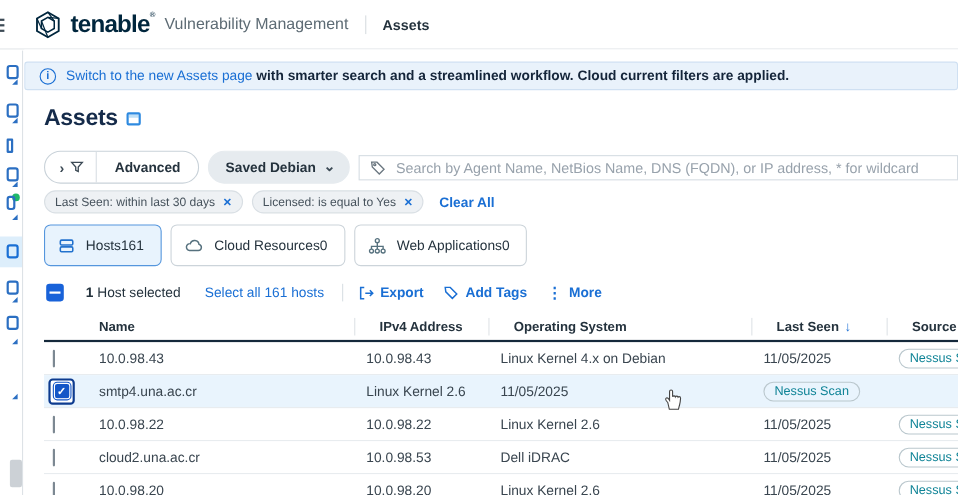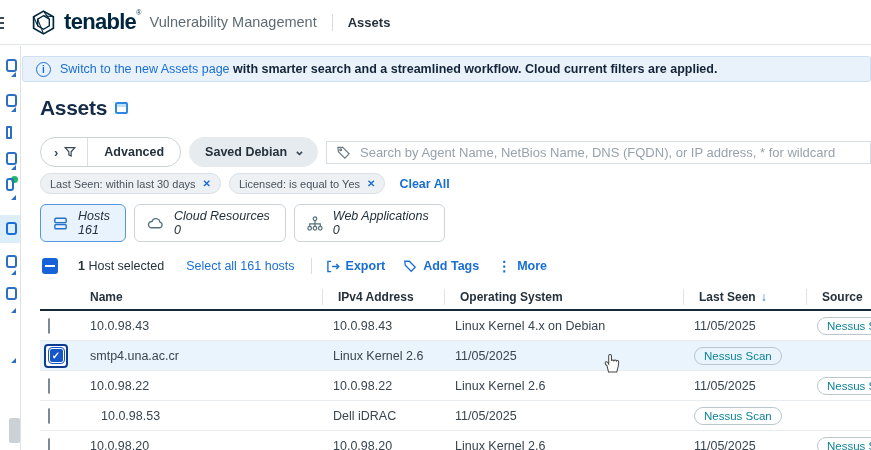--- a/index.html
+++ b/index.html
@@ -64,42 +64,42 @@
   .chips-row { margin:6px 0 0 18px; height:21px; display:flex; align-items:center; gap:8px; }
   .chip { height:21px; border:1px solid #d9dfe4; border-radius:11px; background:#eef1f4;
     display:flex; align-items:center; padding:0 9px; font-size:11px; color:#46525c; gap:7px; }
   .chip-close { color:#1a6fd4; font-size:10px; font-weight:700; cursor:default; }
   .clear-all { margin-left:6px; font-size:12.5px; font-weight:600; color:#1a6fd4; text-decoration:none; }
 
   .tabs-row { margin:10px 0 0 18px; height:38px; display:flex; gap:8px; }
   .tab { height:38px; border:1px solid #ccd4da; border-radius:6px; background:#fff;
     display:flex; align-items:center; gap:9px; padding:0 15px 0 11px; cursor:default; }
   .tab.selected { background:#e8f3fd; border-color:#5596dd; }
-  .tab-texts { display:flex; flex-direction:column; line-height:14px;font-style:italic; }
+  .tab-texts { display:flex; flex-direction:row; line-height:14px; }
   .tab-label { font-size:12.5px; color:#24323d; }
   .tab-count { font-size:12.5px; color:#24323d; }
   .tab svg { flex:0 0 auto; }
 
   .selection-bar { margin:11px 0 0 18px; height:26px; display:flex; align-items:center; font-size:12.5px; }
   .cb-indeterminate { width:16px; height:16px; background:#1862d9; border-radius:3px; margin-left:2px;
     position:relative; }
   .cb-indeterminate::after { content:""; position:absolute; left:3px; right:3px; top:7px; height:2px; background:#fff; }
   .sel-text { margin-left:20px; color:#24323d; }
   .sel-text b { font-weight:700; }
   .sel-link { margin-left:22px; color:#1a6fd4; text-decoration:none; }
   .sel-divider { width:1px; height:16px; background:#d9dfe4; margin:0 14px 0 16px; }
   .action { display:flex; align-items:center; gap:6px; color:#1a6fd4; font-weight:700;
     text-decoration:none; margin-right:18px; }
   .kebab { font-size:14px; font-weight:700; letter-spacing:0; }
 
   
   .table { margin:6px 0 0 18px; width:860px; }
   .tgrid { display:grid; grid-template-columns:50px 232px 122px 239px 123px 1fr; align-items:center; }
   .thead { height:26px; border-bottom:2px solid #15293b; font-size:12px; font-weight:700; color:#24323d; }
-  .th { padding-left:15px; display:flex; align-items:center; gap:5px; height:16px; }
+  .th { padding-left:22px; display:flex; align-items:center; gap:5px; height:16px; }
   .th.first { padding-left:0; border-left:none; }
   .th.sep { border-left:1px solid #dfe3e7; }
   .sort-arrow { color:#1a6fd4; font-size:12px; font-weight:700; }
   .trow { height:30px; border-bottom:1px solid #e8ecef; font-size:12.5px; color:#39454f; }
   .trow.selected { background:#e9f4fd; }
   .td { padding-left:11px; white-space:nowrap; overflow:visible; }
   .td.cbcell { padding-left:8px; }
   .cb { width:14px; height:14px; border:1.5px solid #7c8892; border-radius:2px; background:#fff; }
   .cb-checked-wrap { width:24px; height:24px; border:2px solid #0d3b8f; border-radius:4px;
     display:flex; align-items:center; justify-content:center; background:#fff; }
@@ -305,20 +305,21 @@
     <span class="td cbcell"><span class="cb"></span></span>
     <span class="td" style="padding-left:0">10.0.98.22</span>
     <span class="td">10.0.98.22</span>
     <span class="td">Linux Kernel 2.6</span>
     <span class="td">11/05/2025</span>
     <span class="td"><span class="badge">Nessus Scan</span></span>
   </div>
 
   <div class="tgrid trow">
     <span class="td cbcell"><span class="cb"></span></span>
+    <span class="td" style="padding-left:0">cloud2.una.ac.cr</span>
     <span class="td">10.0.98.53</span>
     <span class="td">Dell iDRAC</span>
     <span class="td">11/05/2025</span>
     <span class="td"><span class="badge">Nessus Scan</span></span>
   </div>
 
   <div class="tgrid trow">
     <span class="td cbcell"><span class="cb"></span></span>
     <span class="td" style="padding-left:0">10.0.98.20</span>
     <span class="td">10.0.98.20</span>

